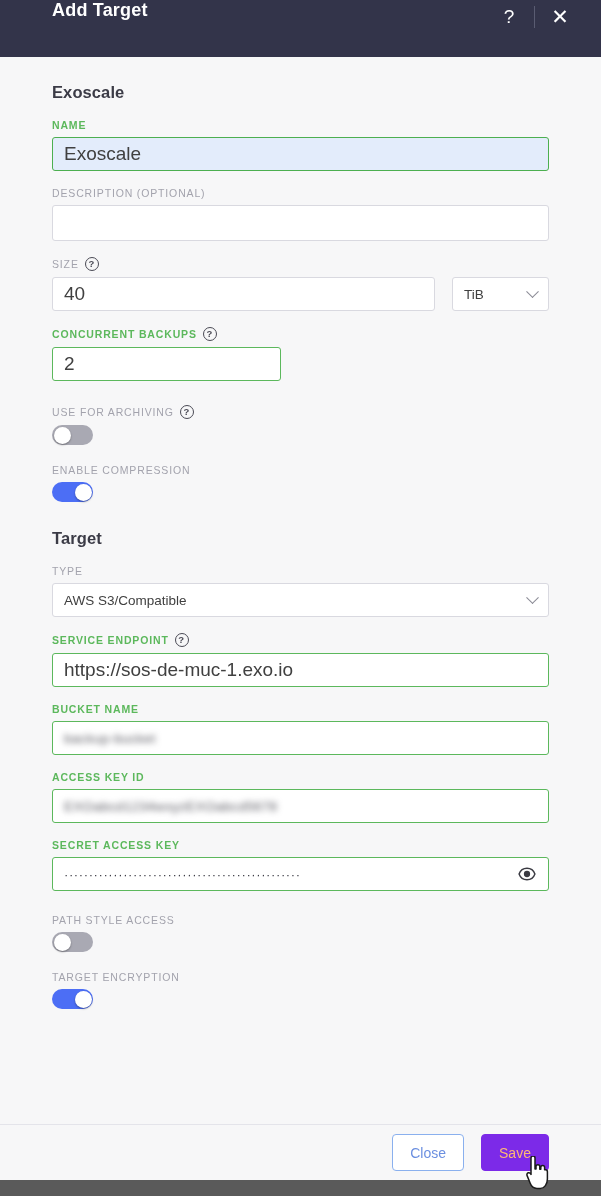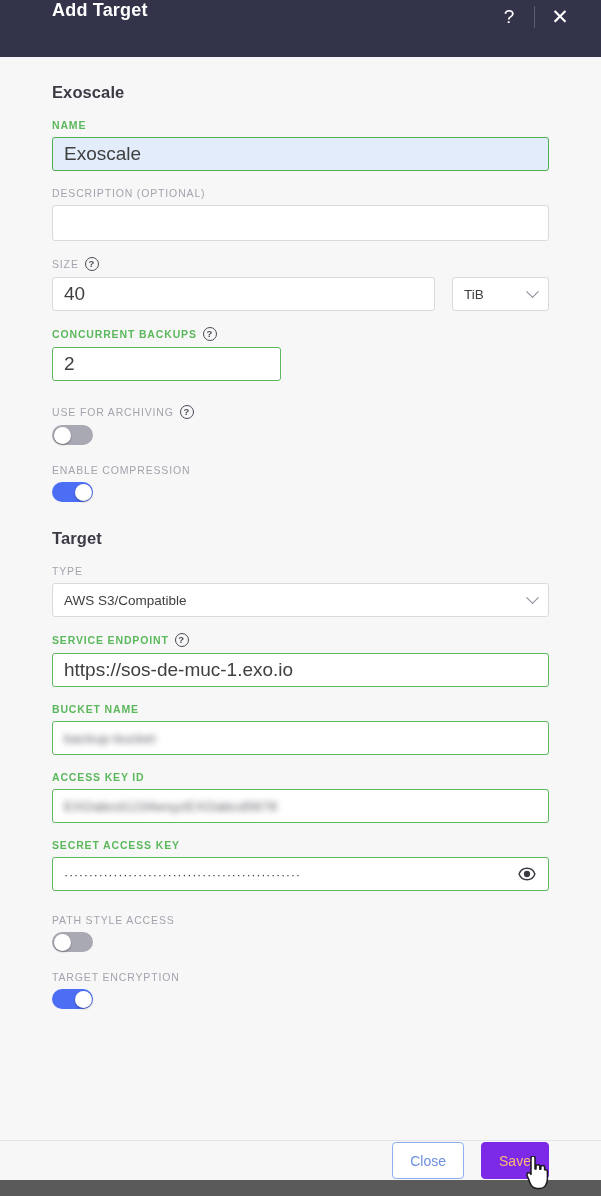--- a/index.html
+++ b/index.html
@@ -223,21 +223,21 @@
     justify-content: center;
     margin-left: 6px;
   }
 
   
   .modal-footer {
     position: absolute;
     left: 0;
     right: 0;
     bottom: 16px;
-    height: 40px;
+    height: 56px;
     background: #f7f7f8;
     border-top: 1px solid #e4e4ea;
     display: flex;
     align-items: center;
     justify-content: flex-end;
     padding: 0 52px;
     gap: 17px;
   }
   .btn {
     height: 37px;

